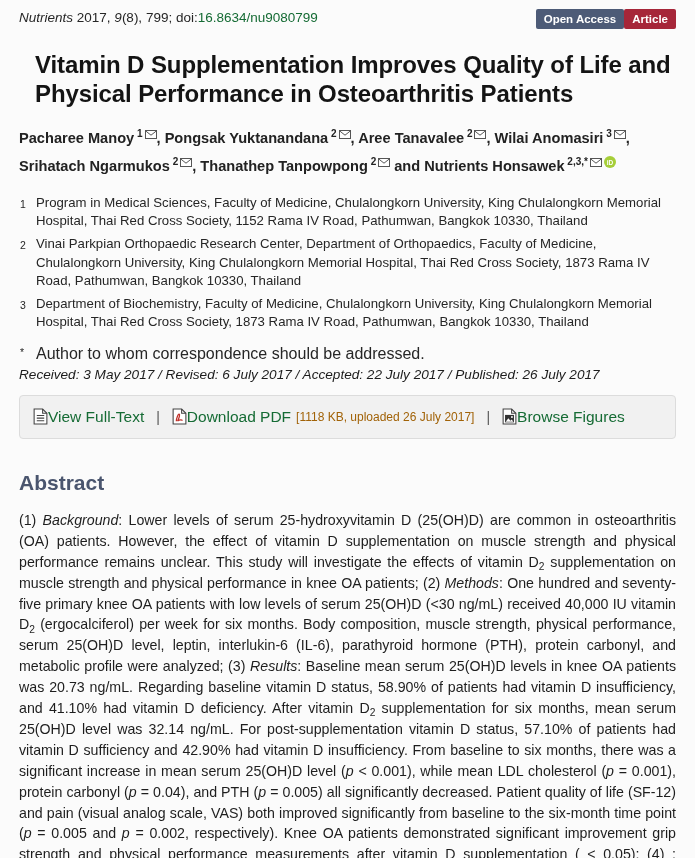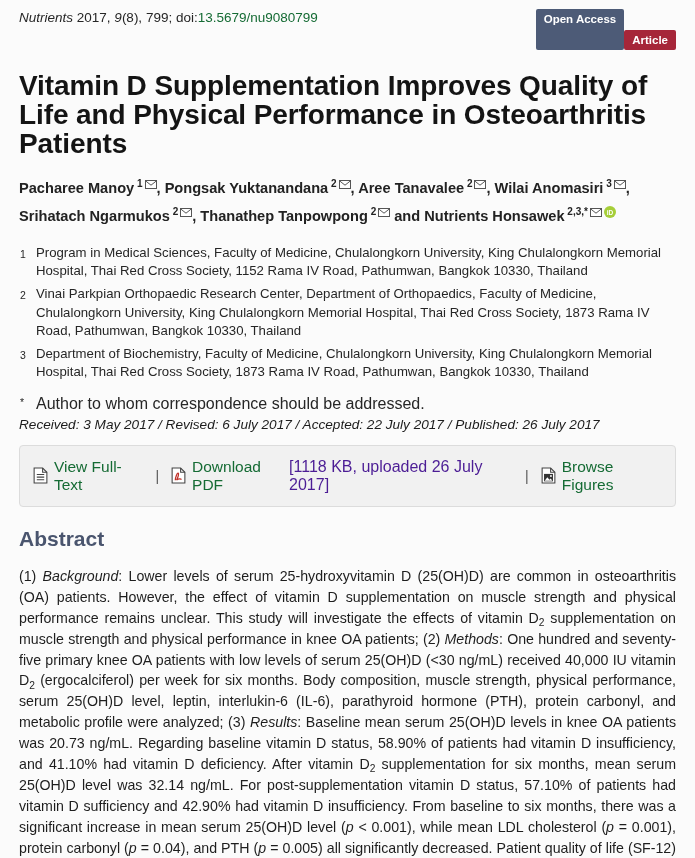--- a/index.html
+++ b/index.html
@@ -12,58 +12,58 @@
   .page{padding:9px 19px 0 19px;}
   
   .topbar{display:flex;justify-content:space-between;align-items:flex-start;}
   .cite{font-size:13.5px;line-height:17px;}
   .cite em{font-style:italic;}
   .cite strong{font-weight:normal;}
   .badges{display:flex;}
   .badge{color:#fff;font-weight:bold;font-size:11.5px;line-height:12px;
          padding:4px 8px;border-radius:2px;white-space:nowrap;}
   
-  h1{font-size:28px;line-height:29px;margin:21px 0 0 0;color:#141414;
+  h1{font-size:24px;line-height:29px;margin:21px 0 0 16px;color:#141414;
      font-weight:bold;letter-spacing:-0.1px;}
   
   .authors{margin-top:14px;font-size:14.6px;font-weight:bold;line-height:23px;color:#222;}
   .authors sup{font-size:10px;font-weight:bold;}
   .envw{position:relative;top:-4px;display:inline-block;margin-left:2px;}
   .orcw{position:relative;top:-3px;display:inline-block;margin-left:2px;}
   
   .affs{margin-top:16px;font-size:13.2px;line-height:18.6px;}
   .aff{position:relative;padding-left:17px;margin-bottom:4px;}
   .aff sup{position:absolute;left:1px;top:1px;font-size:10.5px;}
   .corr{margin-top:13px;}
   
   .dates{font-style:italic;font-size:13.6px;color:#1c1c1c;}
   
   .toolbar{margin-top:13px;background:#f1f1f1;border:1px solid #dcdcdc;border-radius:4px;
            padding:12px 13px;font-size:15.5px;display:flex;align-items:center;}
-  .tlink{color:#156b34;text-decoration:none;display:inline-flex;align-items:center;gap:6px;cursor:pointer;}
+  .tlink{color:#156b34;text-decoration:none;display:inline-flex;align-items:center;cursor:pointer;}
   .ticon{display:inline-flex;align-items:center;}
-  .tinfo{font-size:16px;color:#4c1d95;}
+  .tinfo{font-size:12px;color:#a16207;margin-left:5px;}
   .tsep{color:#555;margin:0 12px;font-size:14px;}
   
-  h2{font-size:21px;color:#4a556e;margin:20px 0 0 0;font-weight:bold;}
+  h2{font-size:21px;color:#4a556e;margin:32px 0 0 0;font-weight:bold;}
   .abs{font-size:14.2px;line-height:20.9px;text-align:justify;margin:15px 0 0 0;color:#1e1e1e;}
   .abs em{font-style:italic;}
   .glink{color:#156b34;text-decoration:none;cursor:pointer;}
   .subsc{font-size:0.72em;line-height:0;position:relative;top:0.33em;}
 </style>
 </head>
 <body>
 
 <div class="page">
 
   <div class="topbar">
-    <div class="cite"><em>Nutrients</em> <strong>2017</strong>, <em>9</em>(8), 799; doi:<a class="glink">13.5679/nu9080799</a></div>
+    <div class="cite"><em>Nutrients</em> <strong>2017</strong>, <em>9</em>(8), 799; doi:<a class="glink">16.8634/nu9080799</a></div>
     <div class="badges">
         <span class="badge" style="background: rgb(77, 91, 119);">Open Access</span>
-        <span class="badge" style="background: rgb(166, 38, 57); margin-top: 21px;">Article</span>
+        <span class="badge" style="background: rgb(166, 38, 57);">Article</span>
       </div>
   </div>
 
   <h1>Vitamin D Supplementation Improves Quality of Life and Physical Performance in Osteoarthritis Patients</h1>
 
   <div class="authors"><span><span>Pacharee Manoy</span><sup> 1</sup><span class="envw"><svg width="12" height="9" viewBox="0 0 12 9">
             <rect x="0.5" y="0.5" width="11" height="8" fill="#ffffff" stroke="#555" stroke-width="1"></rect>
             <path d="M0.5 0.8 L6 5.2 L11.5 0.8" fill="none" stroke="#555" stroke-width="1"></path>
           </svg></span></span><span>, </span><span><span>Pongsak Yuktanandana</span><sup> 2</sup><span class="envw"><svg width="12" height="9" viewBox="0 0 12 9">
             <rect x="0.5" y="0.5" width="11" height="8" fill="#ffffff" stroke="#555" stroke-width="1"></rect>

